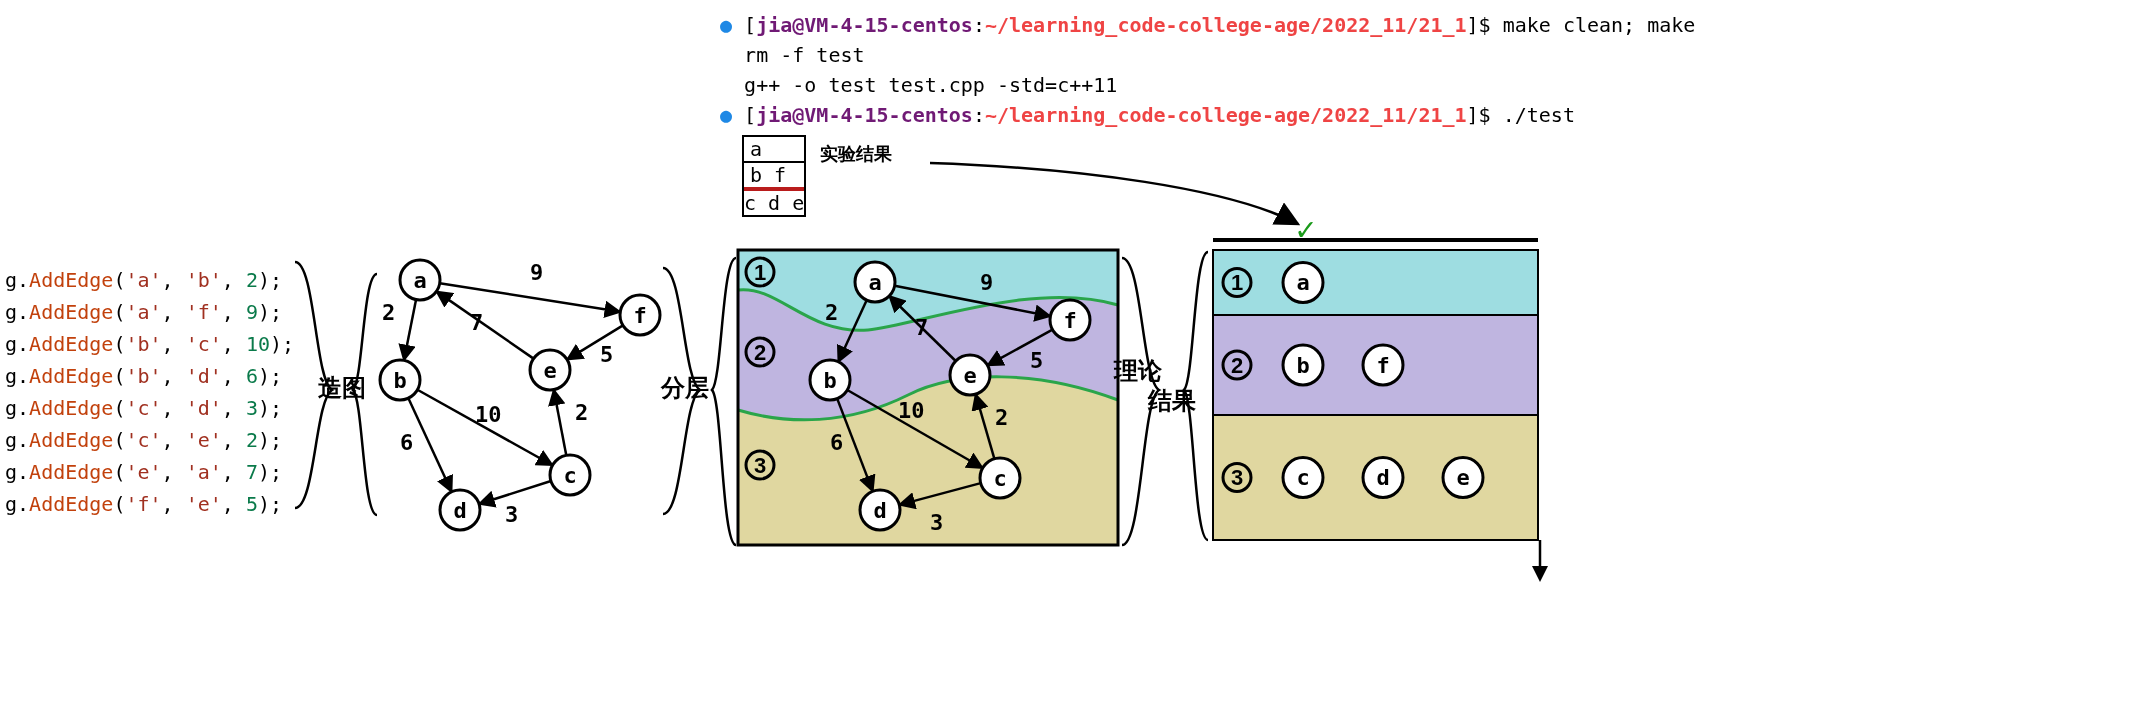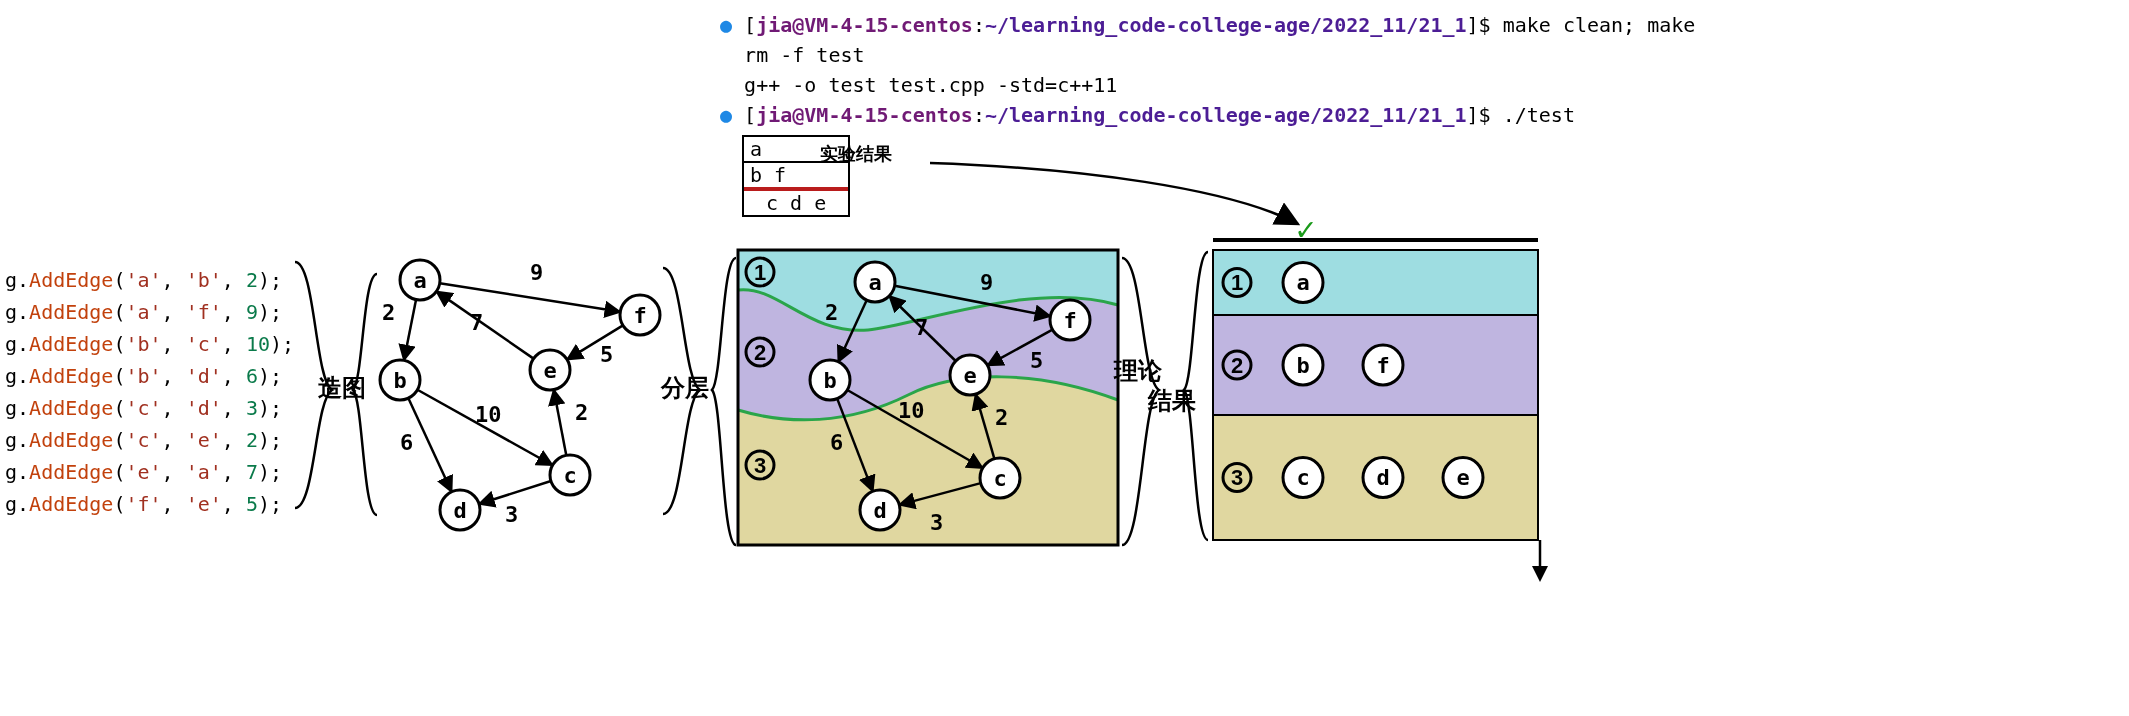--- a/index.html
+++ b/index.html
@@ -17,21 +17,21 @@
   .abs { position: absolute; }
   .codeblock { line-height: 32px; white-space: pre; }
   .kw-obj   { color: #000; }
   .kw-fn    { color: #c2410c; } 
   .kw-str   { color: #a03020; } 
   .kw-num   { color: #0a7a4a; } 
 
   .term { font-family: "DejaVu Sans Mono", Consolas, monospace; font-size: 20px; line-height: 30px; white-space: pre; }
   .term .bullet { color:#1e88e5; }
   .term .user   { color:#701a75; font-weight:bold; }
-  .term .path   { color:#4c1d95; font-weight:bold;margin-top:34px; }
+  .term .path   { color:#ef4444; font-weight:bold;margin-top:34px; }
   .term .plain  { color:#000; }
 
   .cn-label {
     font-family: "Microsoft YaHei", SimHei, sans-serif;
     font-weight: bold;
     font-size: 24px;
     color:#000;
   }
 
   .mono-cell { font-family: "DejaVu Sans Mono", monospace; font-size:20px; }
@@ -194,18 +194,18 @@
   <polygon points="1540,582 1532,566 1548,566" fill="#000"></polygon>
 </svg>
 
 <div class="abs" style="left:1296px; top:210px; font-size:32px; font-weight:bold; color:#1a9a1a;">✓</div>
 
 <div id="terminal" class="abs term" style="left:720px; top:10px;"><div><span class="bullet">● </span>[<span class="user">jia@VM-4-15-centos</span><span class="plain">:</span><span class="path">~/learning_code-college-age/2022_11/21_1</span>]$ <span class="plain">make clean; make</span></div><div>  <span class="plain">rm -f test</span></div><div>  <span class="plain">g++ -o test test.cpp -std=c++11</span></div><div><span class="bullet">● </span>[<span class="user">jia@VM-4-15-centos</span><span class="plain">:</span><span class="path">~/learning_code-college-age/2022_11/21_1</span>]$ <span class="plain">./test</span></div></div>
 
 <div id="outtable" class="abs" style="left:742px; top:135px; border:2px solid #000;">
     <div class="mono-cell" style="padding:0 6px;border-bottom:2px solid #000;">a</div>
     <div class="mono-cell" style="padding:0 6px;border-bottom:4px solid #b91c1c;">b f</div>
-    <div class="mono-cell" style="padding:0 22px;">c d e</div>
+    <div class="mono-cell" style="padding:0 0;">c d e</div>
   </div>
 <div class="abs result-title" style="left:820px; top:142px;">实验结果</div>
 <svg class="fill" width="2129" height="716">
   <path d="M 930 163 C 1080 168, 1230 188, 1298 224" stroke="#000" stroke-width="2.5" fill="none" marker-end="url(#arrowBig)"></path>
 </svg>
 
 </body></html>

